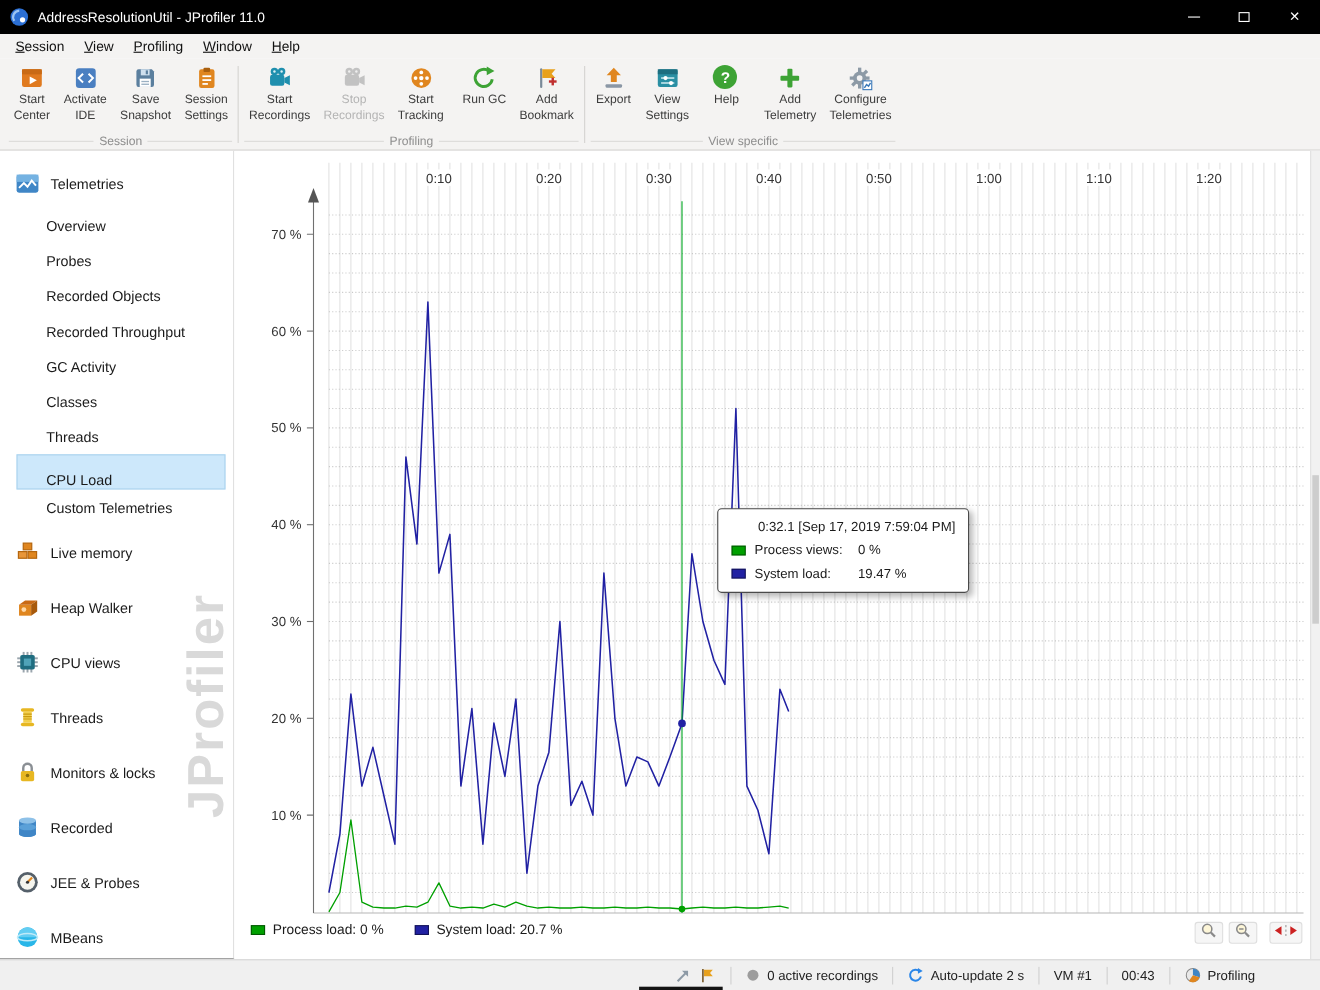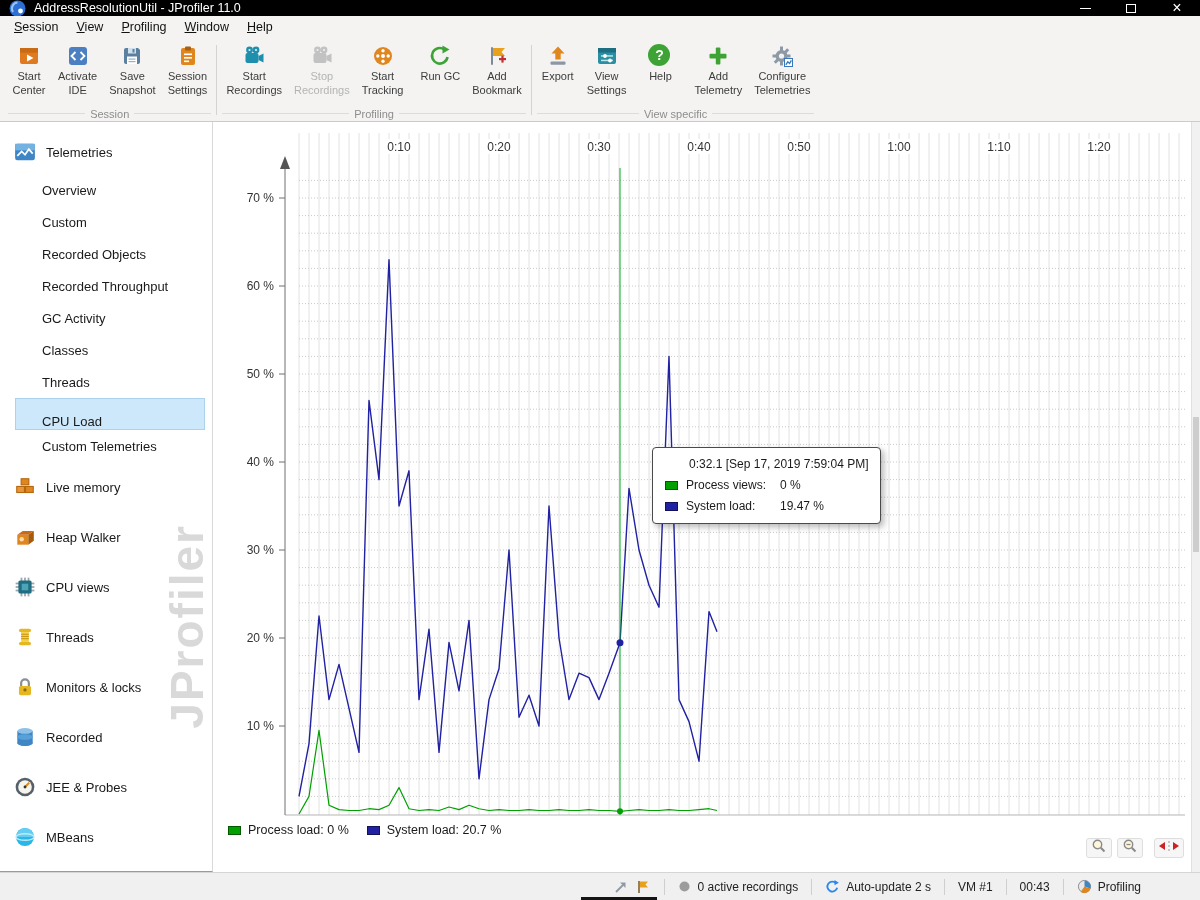--- a/index.html
+++ b/index.html
@@ -1,20 +1,20 @@
 <!DOCTYPE html>
 <html><head>
 <meta charset="utf-8">
 <style>
   * { margin:0; padding:0; box-sizing:border-box; }
   html,body { width:1200px; height:900px; font-family:"Liberation Sans","DejaVu Sans",sans-serif; background:#fff; overflow:hidden; }
   .window { width:1200px; height:900px; display:flex; flex-direction:column; position:relative; }
 
   
-  .titlebar { height:16px; background:#000; display:flex; align-items:center; color:#fff; flex:0 0 auto; }
+  .titlebar { height:31px; background:#000; display:flex; align-items:center; color:#fff; flex:0 0 auto; }
   .app-icon { width:17px; height:17px; margin:0 8px 0 9px; display:inline-flex; }
   .title { font-size:12.5px; }
   .win-controls { margin-left:auto; display:flex; height:100%; }
   .win-btn { width:46px; height:100%; display:flex; align-items:center; justify-content:center; cursor:default; }
   .glyph-min { width:11px; height:1px; background:#fff; display:block; }
   .glyph-max { width:10px; height:9px; border:1px solid #fff; display:block; }
   .glyph-close { font-size:16px; line-height:1; color:#fff; }
 
   
   .menubar { height:22px; background:#f4f3f2; display:flex; align-items:center; padding-left:5px; flex:0 0 auto; }
@@ -48,21 +48,21 @@
   .watermark { position:absolute; left:160px; top:402px; writing-mode:vertical-rl; transform:rotate(180deg); font-size:46px; font-weight:bold; letter-spacing:2px; color:#d9d9d9; z-index:1; }
 
   
   .chart-area { flex:1 1 auto; position:relative; background:#fff; }
   #chart-svg { position:absolute; left:0; top:0; }
   .tooltip { position:absolute; left:439px; top:325px; background:#fff; border:1px solid #4a4a4a; border-radius:4px; padding:9px 12px 10px; font-size:12px; color:#1a1a1a; box-shadow:3px 3px 6px rgba(0,0,0,0.28); white-space:nowrap; z-index:5; }
   .tt-title { margin-bottom:4px;margin-left:24px; }
   .tt-row { display:flex; align-items:center; gap:8px; margin-top:7px; }
   .tt-label { width:86px; }
   .swatch { width:13px; height:9px; display:inline-block; border:1px solid rgba(0,0,0,0.45); }
-  .legend { position:absolute; left:15px; top:701px; display:flex; align-items:center; gap:18px; font-size:12.5px; color:#1a1a1a; z-index:4; }
+  .legend { position:absolute; left:15px; top:701px; display:flex; align-items:center; gap:28px; font-size:12.5px; color:#1a1a1a; z-index:4; }
   .legend-item { display:flex; align-items:center; gap:7px; }
   .chart-controls { position:absolute; right:16px; bottom:14px; display:flex; align-items:center; gap:5px; z-index:4; }
   .cbtn { width:26px; height:20px; background:#f6f6f6; border:1px solid #dedede; border-radius:3px; display:flex; align-items:center; justify-content:center; }
   .cbtn.wide { width:30px; margin-left:6px; }
 
   
   .vscroll { position:absolute; right:0; top:0; bottom:0; width:9px; background:#f1f1f1; border-left:1px solid #e0e0e0; z-index:6; }
   .vscroll .thumb { position:absolute; left:1px; right:1px; top:295px; height:135px; background:#cdcdcd; }
 
   
@@ -331,21 +331,21 @@
               <polyline points="3,13.5 7,9.5 10,12.5 13.5,7.5 17,11.5" stroke="#fff" stroke-width="1.6" fill="none"></polyline>
             </svg>
           </span>
         <span>Telemetries</span>
       </div>
 
       <div class="side-sub">
           <span>Overview</span>
         </div>
       <div class="side-sub">
-          <span>Custom</span>
+          <span>Probes</span>
         </div>
       <div class="side-sub">
           <span>Recorded Objects</span>
         </div>
       <div class="side-sub">
           <span>Recorded Throughput</span>
         </div>
       <div class="side-sub">
           <span>GC Activity</span>
         </div>

